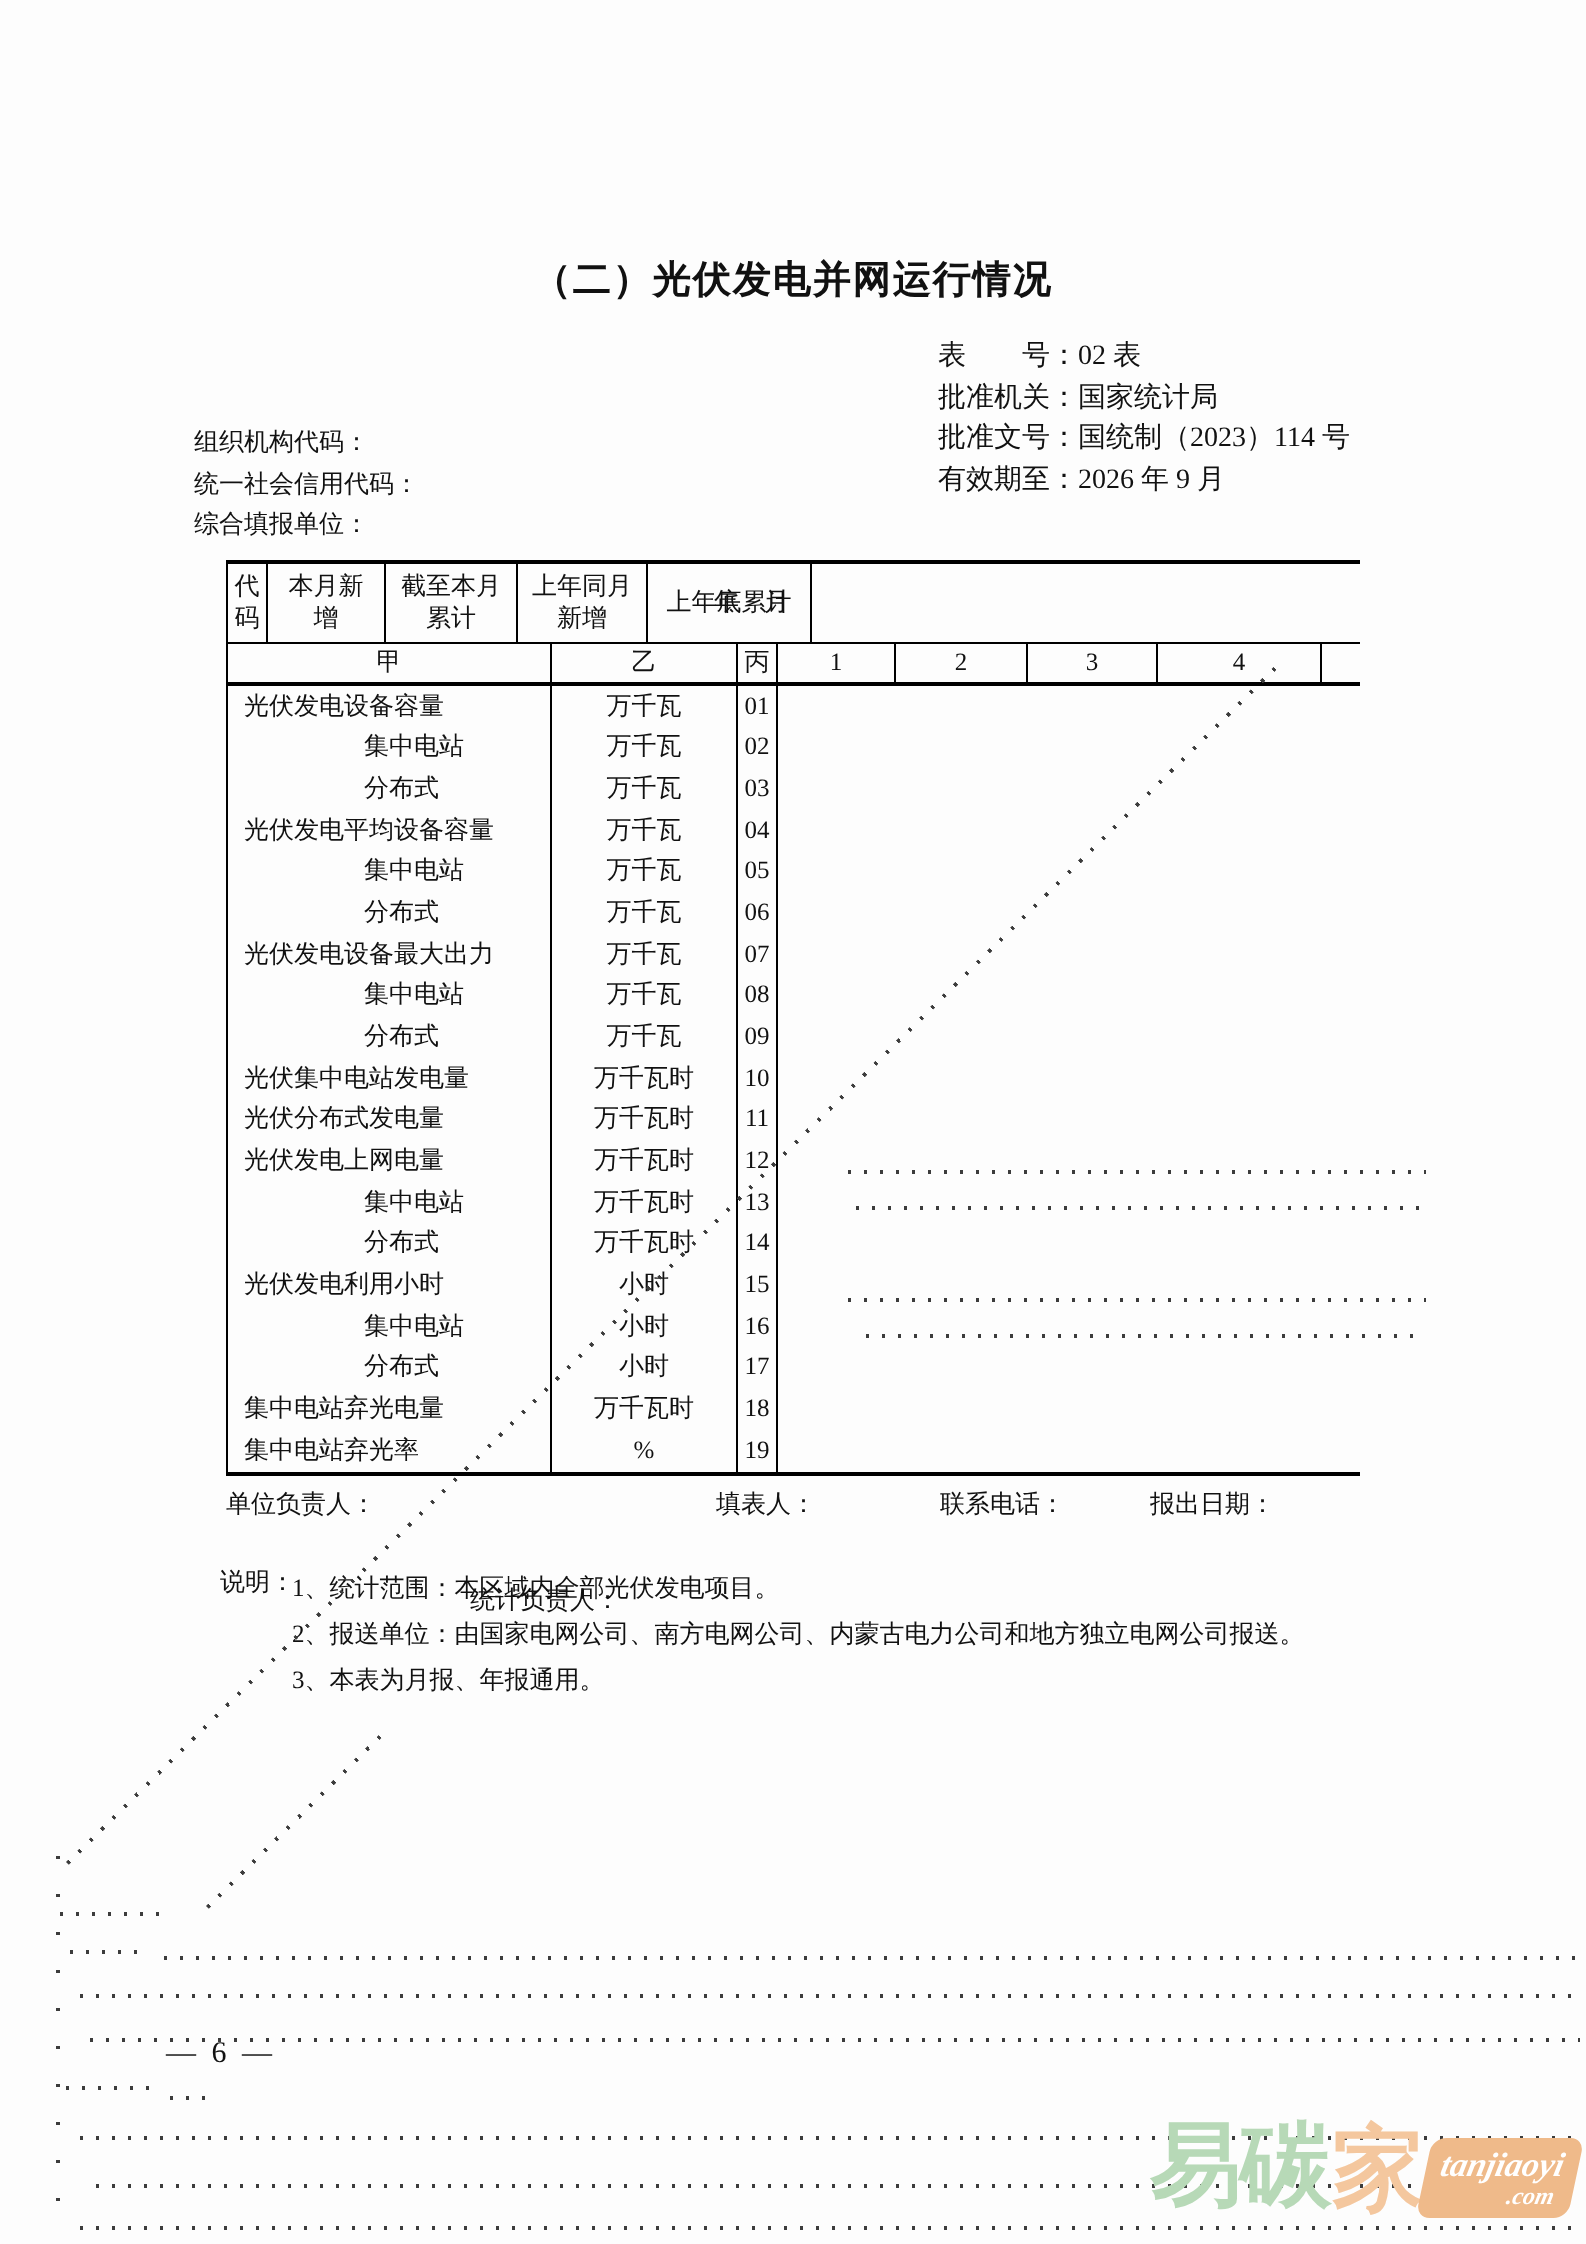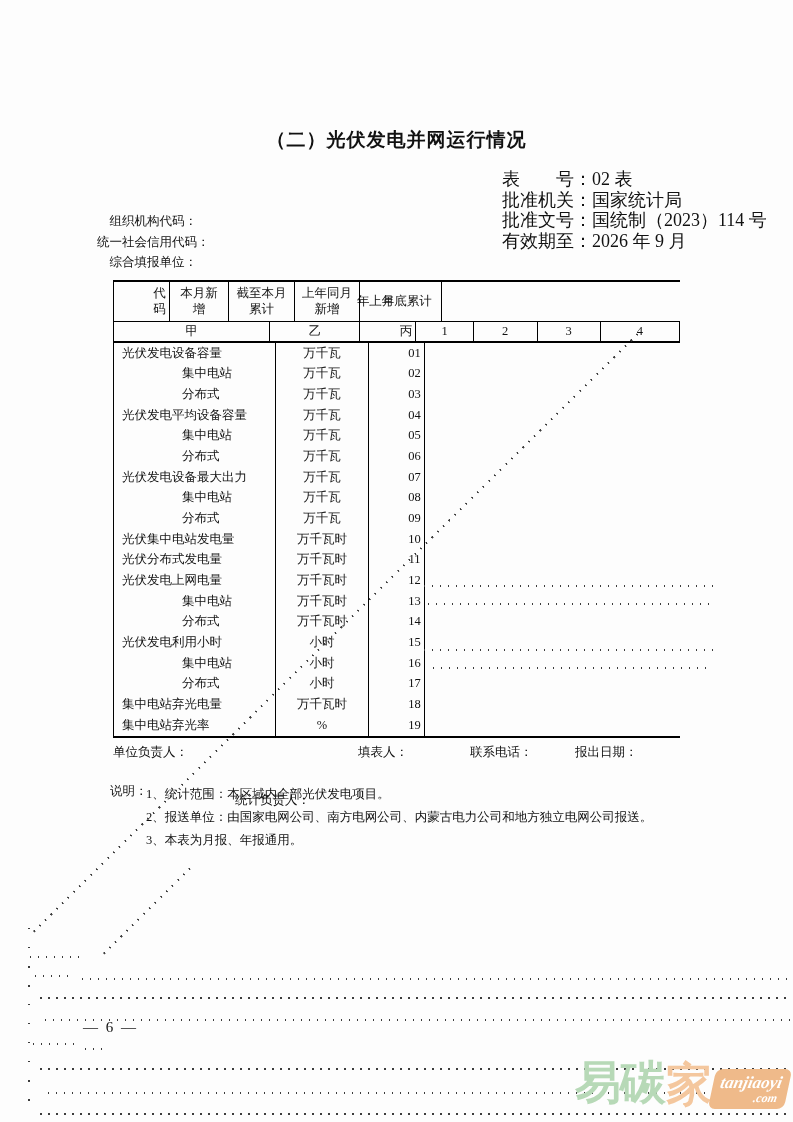--- a/index.html
+++ b/index.html
@@ -7,38 +7,38 @@
     width:793px;height:1122px;position:relative;overflow:hidden;
     background:#fdfdfd;color:#111;
     font-family:"Liberation Serif","DejaVu Serif",serif;
   }
   .abs{position:absolute;}
   
   .doc-title{
     left:0;right:0;top:127px;text-align:center;
     font-size:19px;font-weight:bold;letter-spacing:1px;
   }
-  .meta-right{left:502px;top:169px;font-size:18px;}
+  .meta-right{left:469px;top:169px;font-size:14px;}
   .meta-right .mline{height:20.7px;line-height:20.7px;white-space:nowrap;}
   .meta-left{left:97px;top:211px;font-size:12.5px;}
-  .meta-left .mline{height:20.7px;line-height:20.7px;white-space:nowrap;text-align:center;}
+  .meta-left .mline{height:20.7px;line-height:20.7px;white-space:nowrap;}
   .ym{left:357px;top:253px;font-size:12.5px;height:20.7px;line-height:20.7px;margin-top:38px;}
   
   .rpt-table{left:113px;top:280px;width:567px;border-top:2px solid #000;font-size:12.5px;}
   .trow{display:flex;border-left:1px solid #000;}
   .thead{height:39px;border-bottom:1px solid #000;}
   .tsub{height:19px;border-bottom:2px solid #000;}
   .cell{
     box-sizing:border-box;display:flex;align-items:center;justify-content:center;
     text-align:center;border-right:1px solid #000;line-height:1.25;
     padding:0 5px;
   }
   .c-ind{width:162px;}
   .c-unit{width:93px;}
-  .c-code{width:20px;margin-left:36px;}
+  .c-code{width:20px;}
   .c1{width:59px;}
   .c2{width:66px;}
   .c3{width:65px;}
   .c4{width:82px;}
   .tbody{border-left:1px solid #000;border-bottom:2px solid #000;}
   .brow{display:flex;height:20.68px;}
   .brow .cell{border-right:1px solid #000;height:100%;}
   .brow .c-ind{justify-content:flex-start;text-align:left;padding-left:8px;white-space:nowrap;}
   .brow .c-ind.indent{padding-left:68px;}
   .brow .c-rest{flex:1;border:none;}

